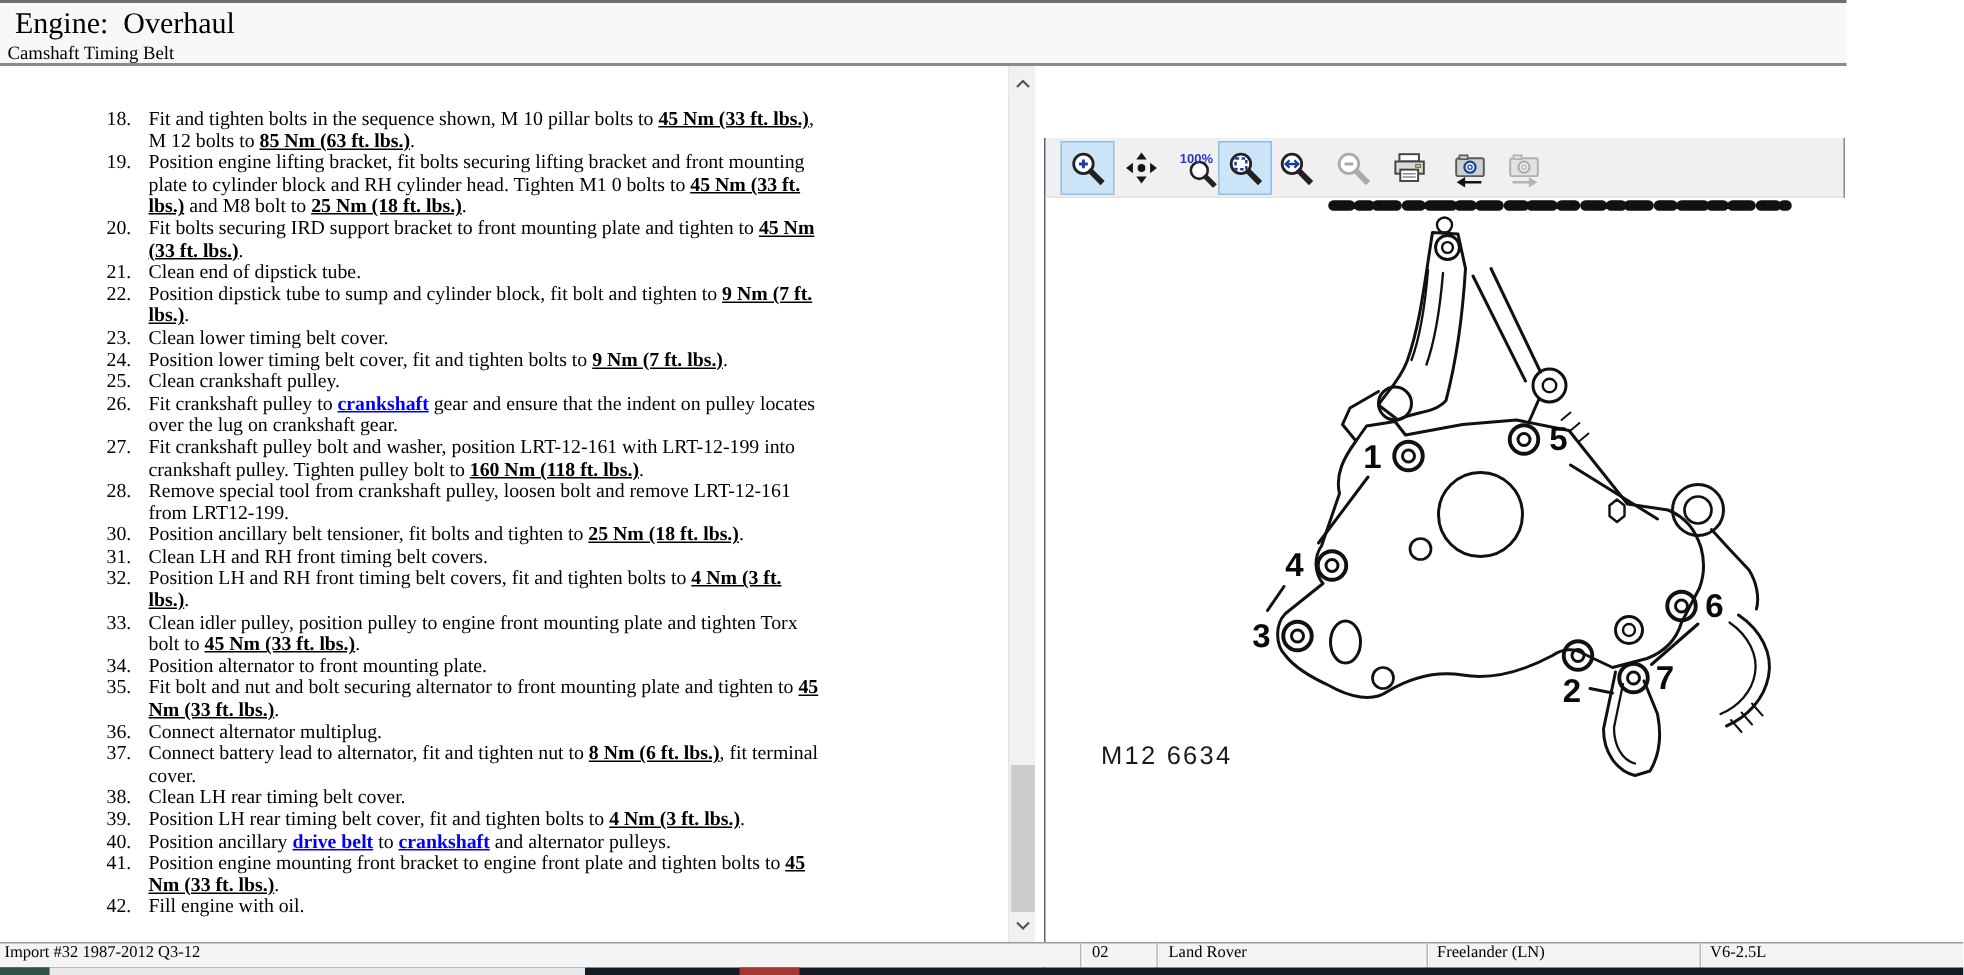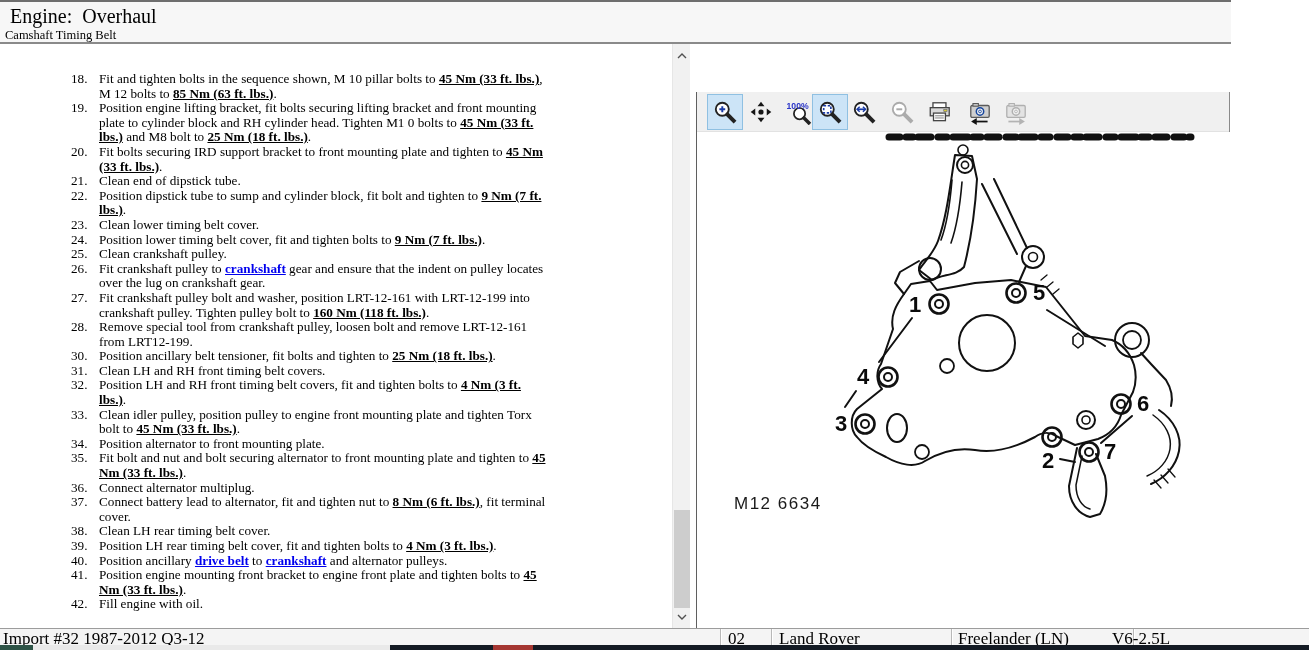--- a/index.html
+++ b/index.html
@@ -39,21 +39,21 @@
           background:transparent;border:1px solid transparent;cursor:pointer;}
   .tb-btn.active{background:#cce4f7;border-color:#8fc0e2;}
   .tb-btn.disabled{cursor:default;}
   #image-area{position:absolute;left:0;top:40px;width:611px;height:543px;background:#fff;overflow:hidden;}
   #diagram{position:absolute;left:0;top:0;}
   .callout-num{font-family:"Liberation Sans",sans-serif;font-weight:bold;font-size:22px;fill:#0a0a0a;}
   #fig-label{font-family:"Liberation Sans",sans-serif;font-size:17px;letter-spacing:1.5px;fill:#1a1a1a;}
 
   
   #status-bar{position:absolute;left:0;top:628px;width:1309px;height:17px;background:#f4f4f4;
-              border-top:1px solid #9c9c9c;box-sizing:border-box;font-size:17px;}
+              border-top:1px solid #9c9c9c;box-sizing:border-box;font-size:11px;}
   .sb-text{position:absolute;top:0px;white-space:nowrap;}
   .sb-div{position:absolute;top:0;width:1px;height:16px;background:#b8b8b8;border-right:1px solid #fff;}
 
   
   #taskbar{position:absolute;left:0;top:645px;width:1309px;height:5px;background:#141b24;}
   .tb-seg{position:absolute;top:0;height:5px;}
 </style>
 </head>
 <body>
 
@@ -338,21 +338,21 @@
 <div id="status-bar">
   <div class="sb-text" style="left:3px">Import #32 1987-2012 Q3-12</div>
   <div id="sb-fields">
       <div class="sb-div" style="left: 720px;"></div>
       <div class="sb-text" style="left: 728px; text-align: right;">02</div>
       <div class="sb-div" style="left: 771px;"></div>
       <div class="sb-text" style="left: 779px;">Land Rover</div>
       <div class="sb-div" style="left: 951px;"></div>
       <div class="sb-text" style="left: 958px;">Freelander (LN)</div>
       <div class="sb-div" style="left: 1133px;"></div>
-      <div class="sb-text" style="left: 1112px; font-family: Liberation Serif, serif;">V6-2.5L</div>
+      <div class="sb-text" style="left: 1140px; font-family: Liberation Serif, serif;">V6-2.5L</div>
     </div>
 </div>
 
 <div id="taskbar">
   <div class="tb-seg" style="left:0;width:33px;background:#2d5346;"></div>
   <div class="tb-seg" style="left:33px;width:357px;background:#e9e9e9;"></div>
   <div class="tb-seg" style="left:493px;width:40px;background:#a53732;"></div>
 </div>
 
 </body></html>

